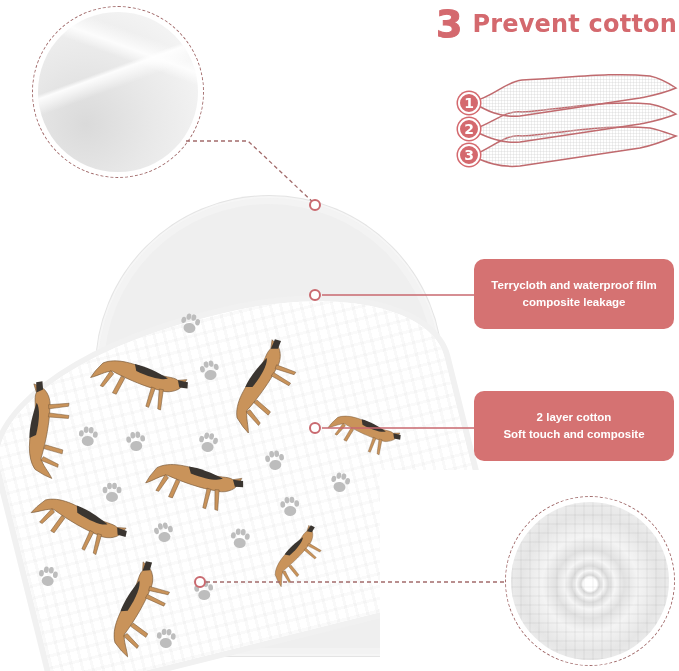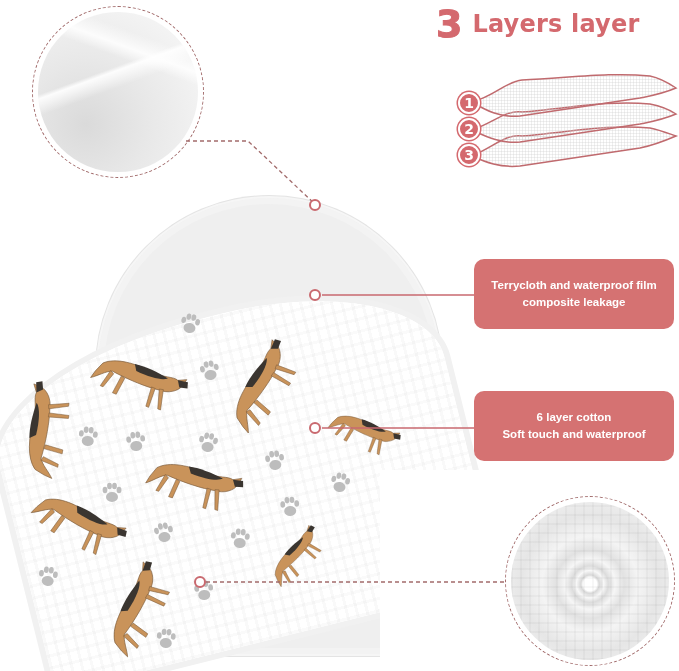--- a/index.html
+++ b/index.html
@@ -96,21 +96,21 @@
   }
   .connector { position: absolute; left: 0; top: 0; pointer-events: none; }
 </style>
 </head>
 <body>
 
 <div class="stage">
 
   <div class="title">
     <span class="title-num">3</span>
-    <span class="title-text">Layers layer</span>
+    <span class="title-text">Prevent cotton</span>
   </div>
 
   <div class="layers">
     <svg width="229" height="110" viewBox="0 0 229 110">
       <defs>
         <pattern id="grid" width="3" height="3" patternUnits="userSpaceOnUse">
           <path d="M3 0 L0 0 0 3" fill="none" stroke="#c8c8c8" stroke-width="0.6"></path>
         </pattern>
       </defs>
 
@@ -195,17 +195,17 @@
   <div class="marker" style="left:309px;top:199px;"></div>
   <div class="marker" style="left:309px;top:289px;"></div>
   <div class="marker" style="left:309px;top:422px;"></div>
   <div class="marker" style="left:194px;top:576px;"></div>
 
   <div class="callout callout-1">
     <span>Terrycloth and waterproof film</span>
     <span>composite leakage</span>
   </div>
   <div class="callout callout-2">
-    <span>6 layer cotton</span>
-    <span>Soft touch and waterproof</span>
+    <span>2 layer cotton</span>
+    <span>Soft touch and composite</span>
   </div>
 
 </div>
 
 </body></html>

